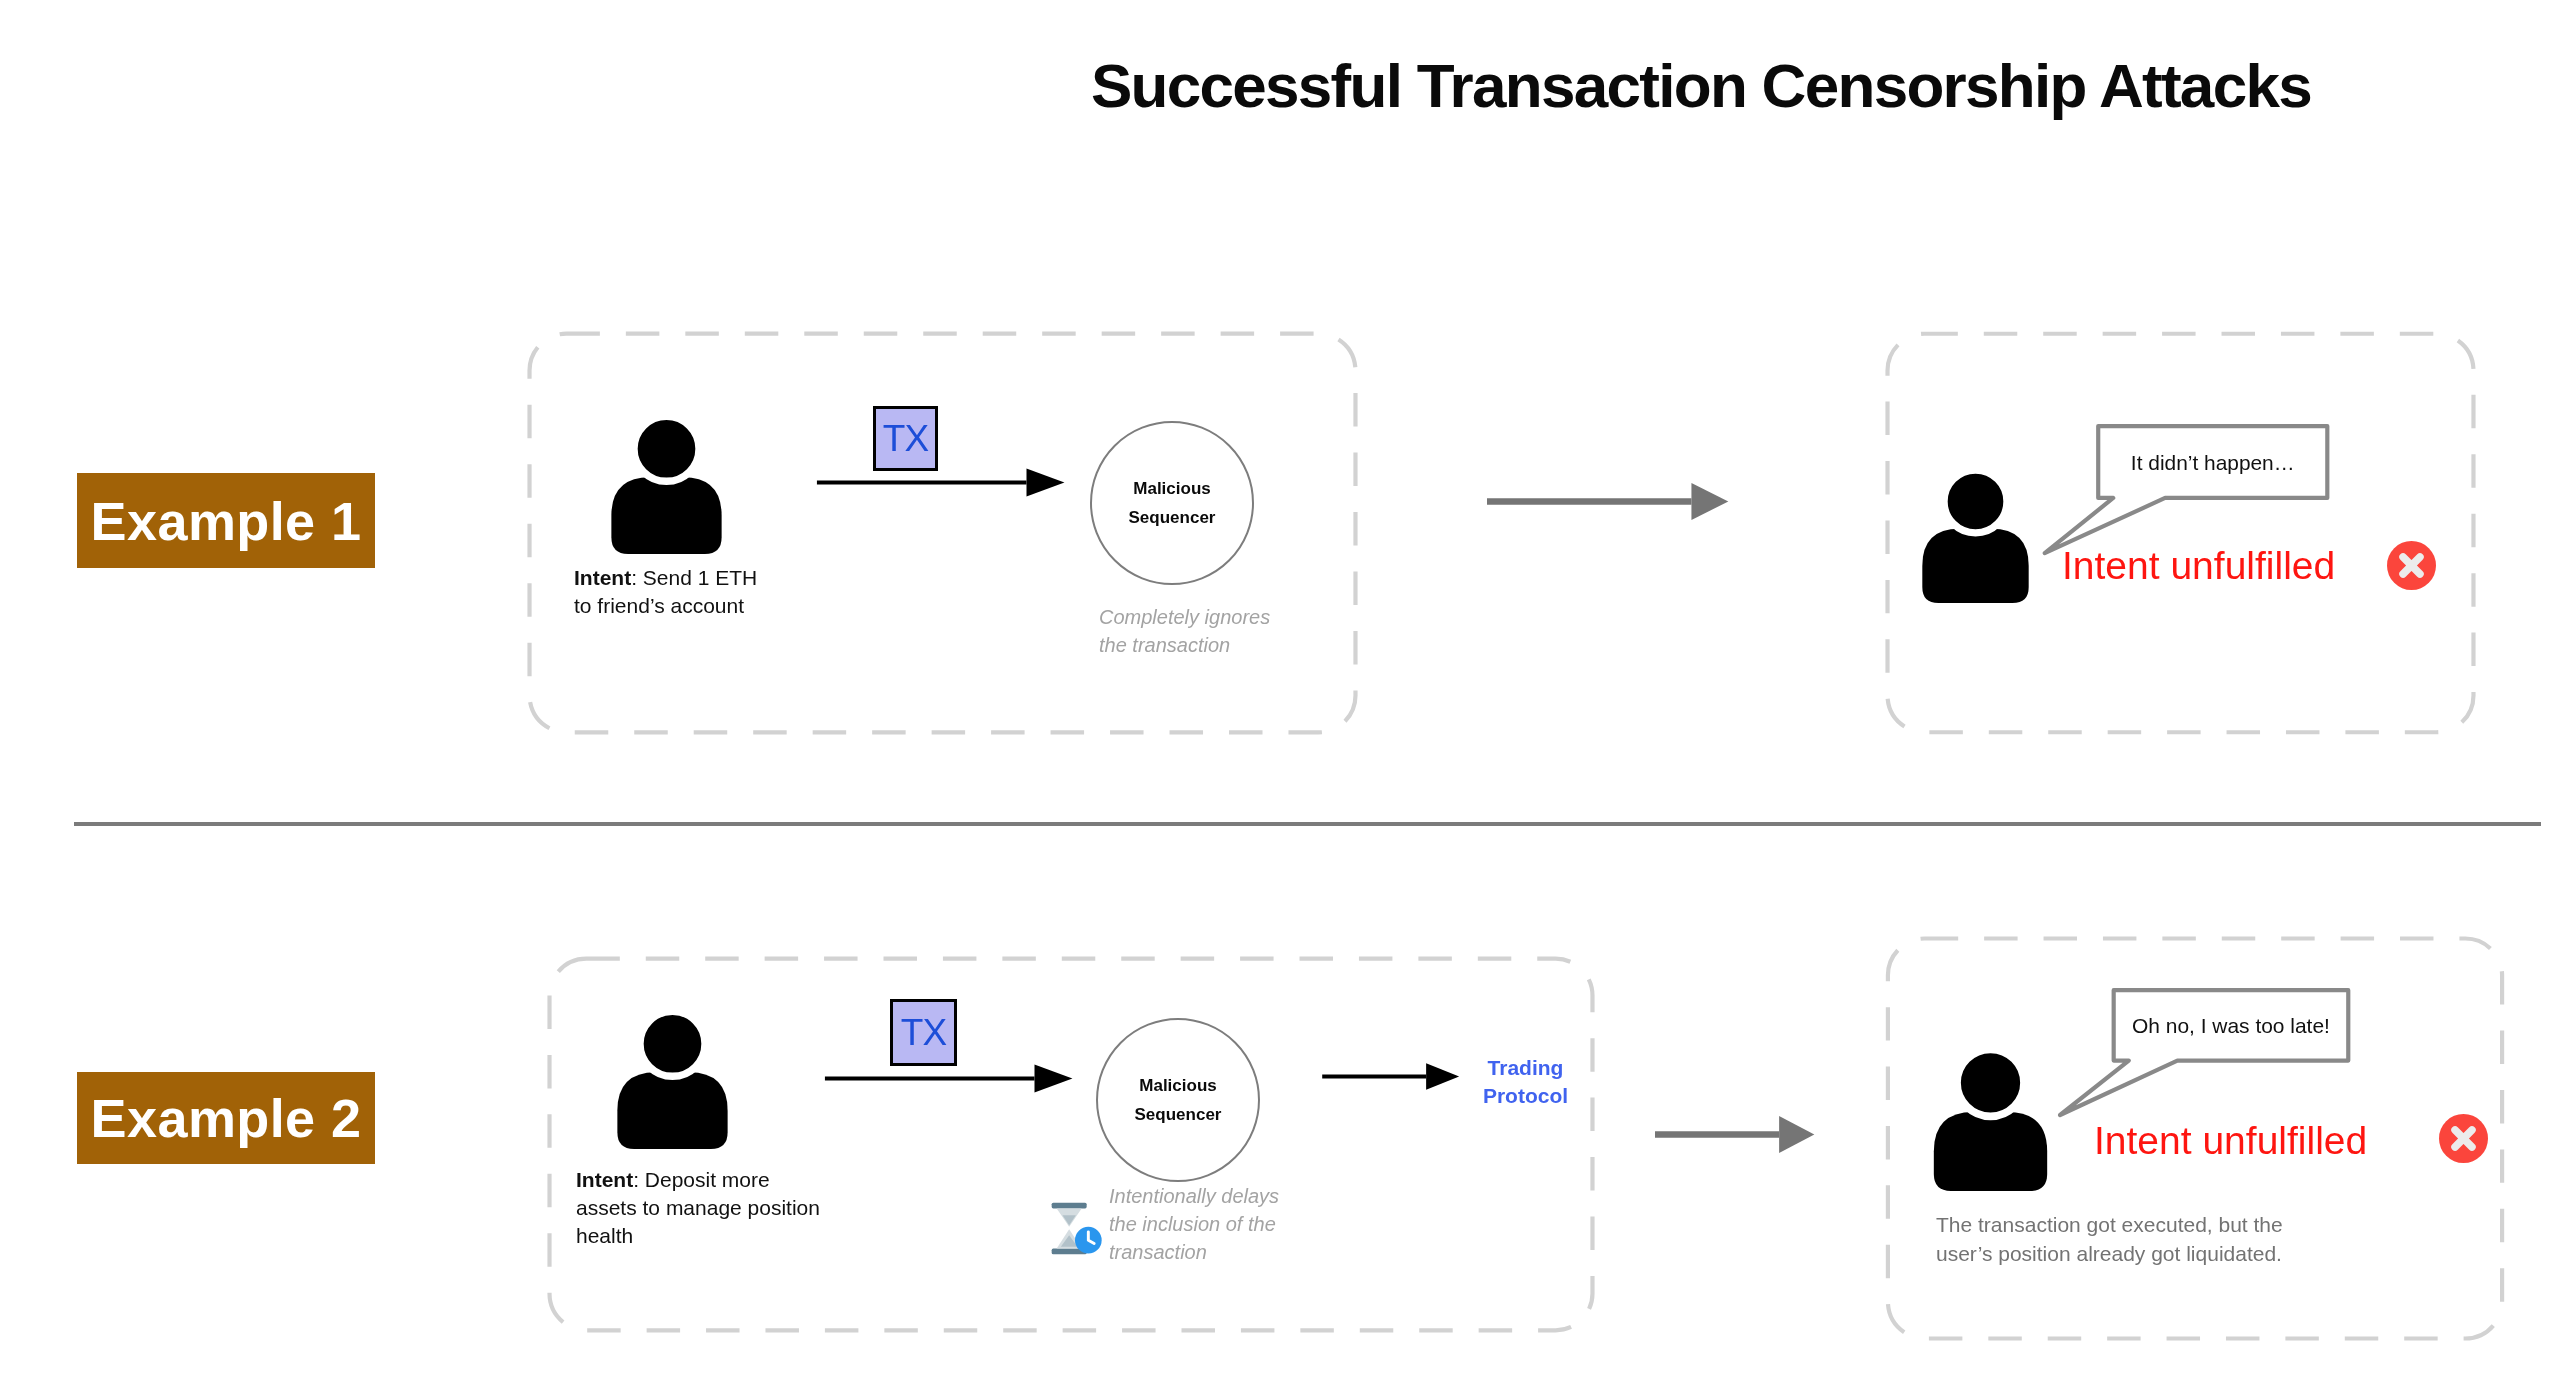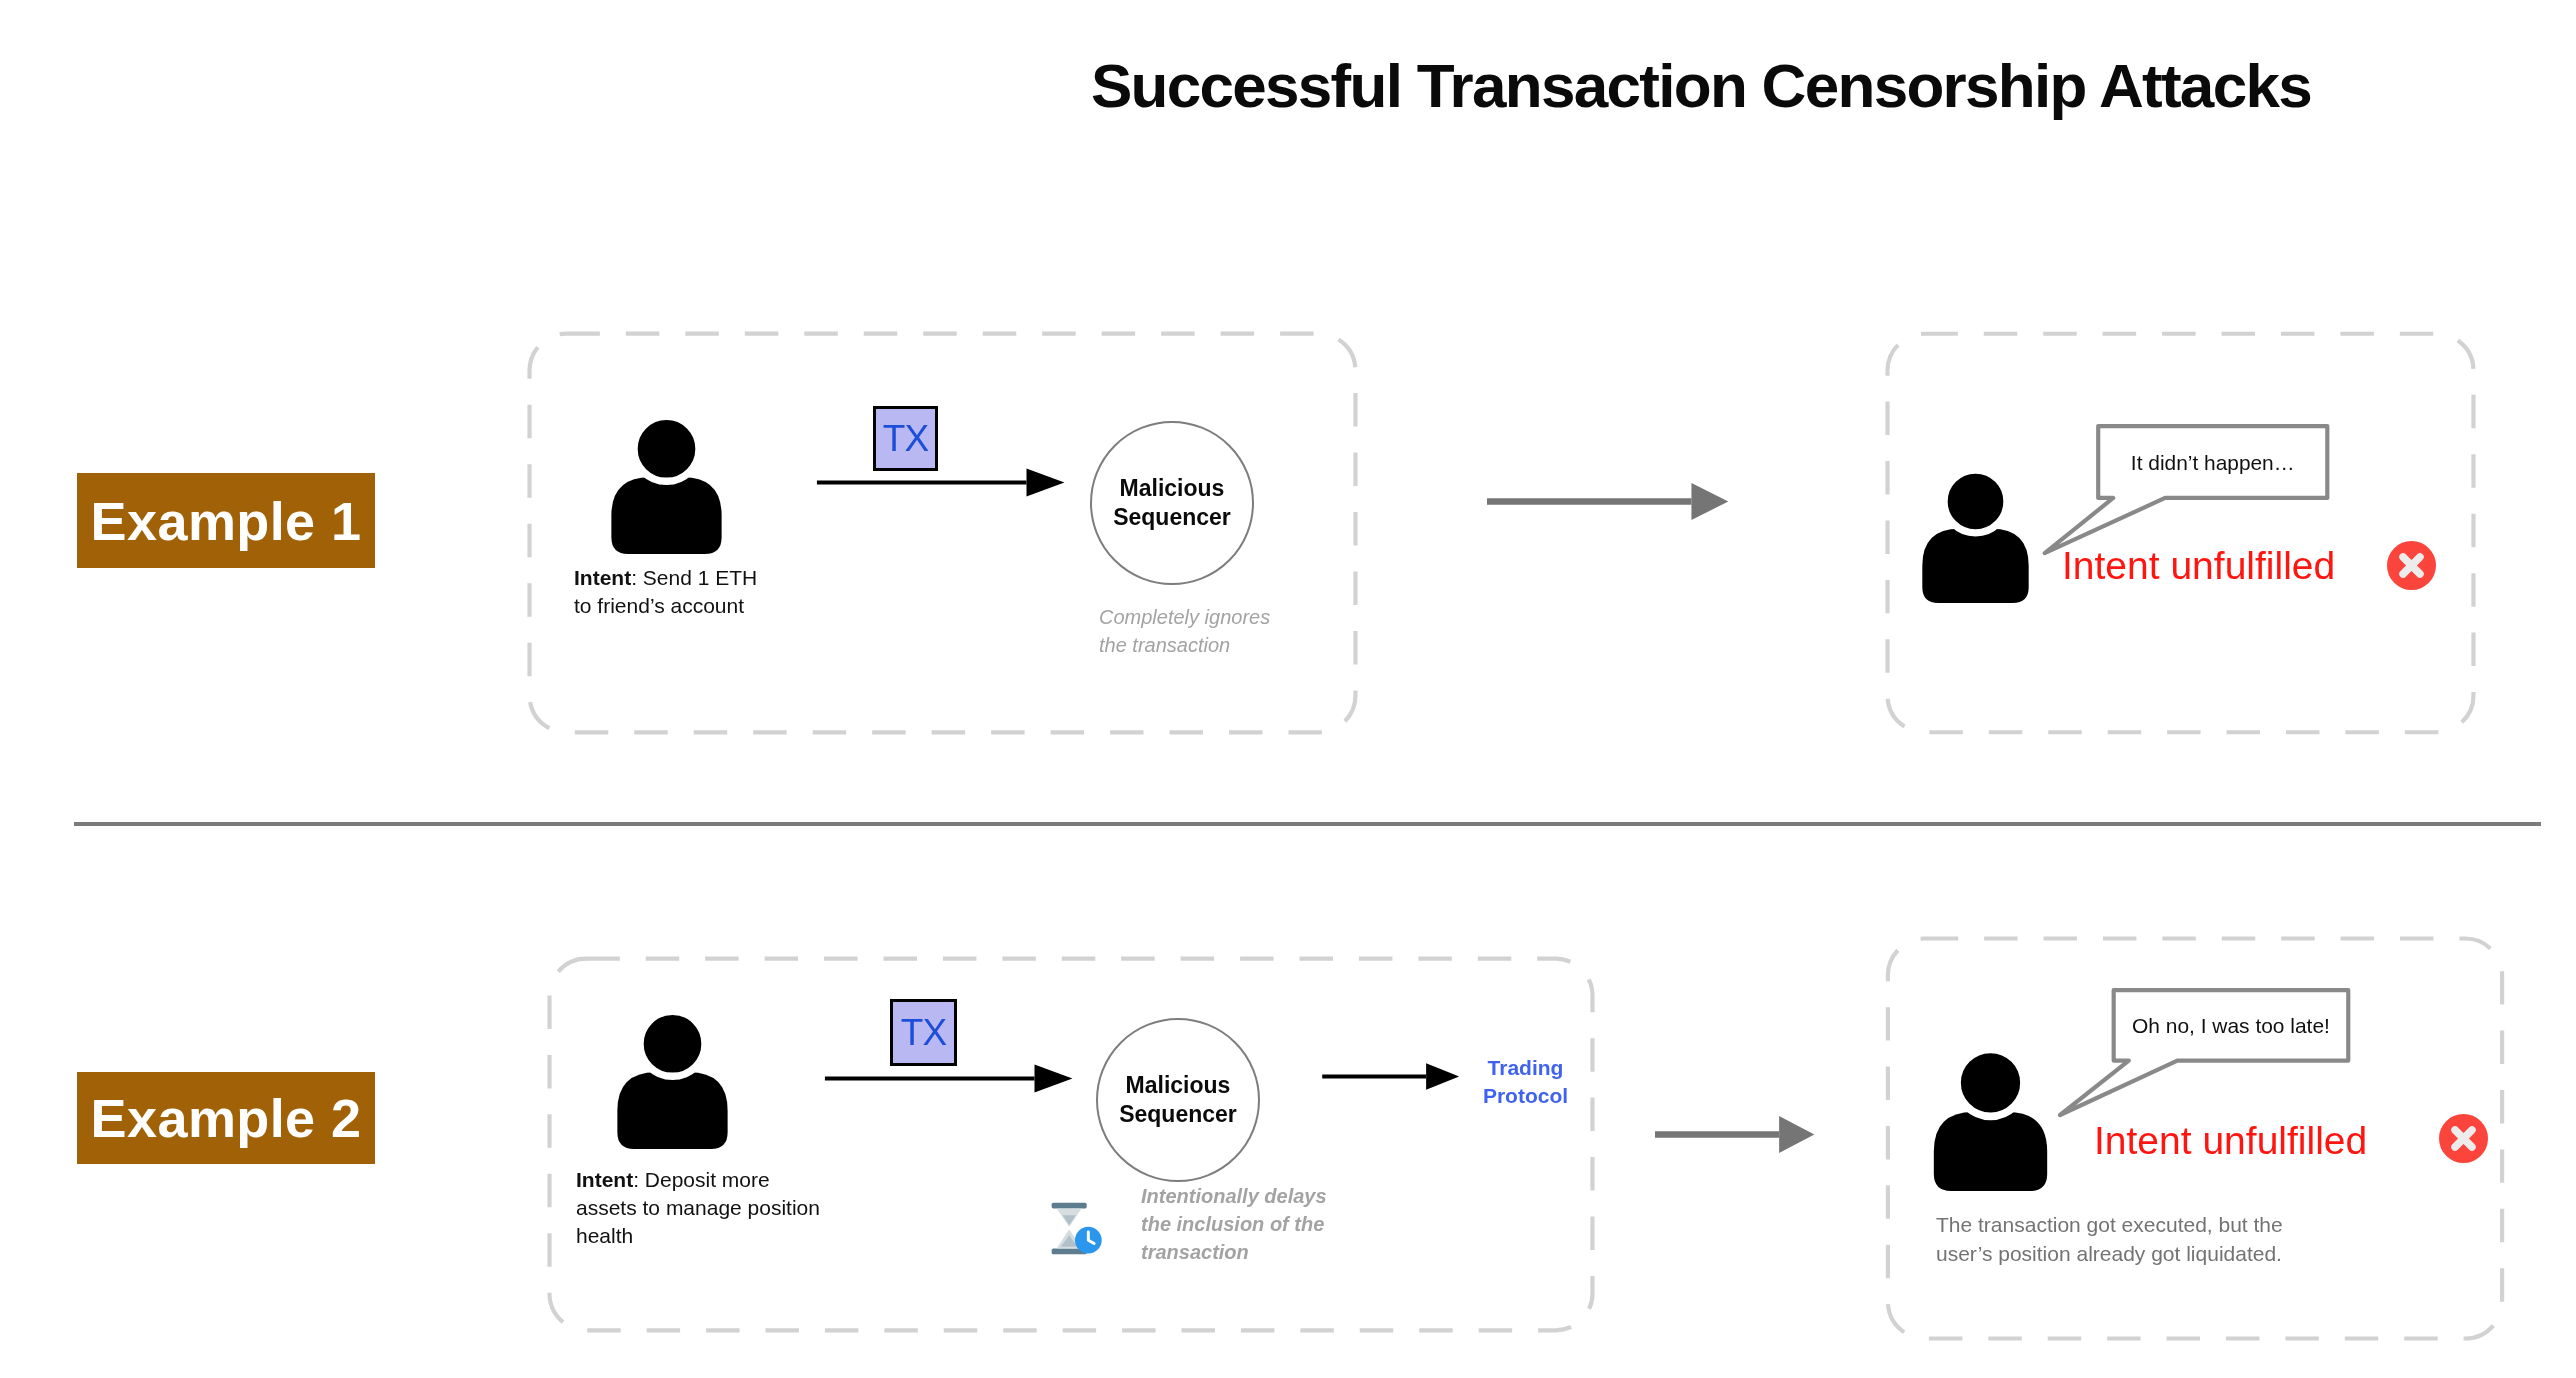--- a/index.html
+++ b/index.html
@@ -22,21 +22,21 @@
   .intent-text{font-size:21px;line-height:28px;color:#111;}
   .intent-text b{font-weight:700;}
   .tx-box{
     background:#b9b8f3;border:3.3px solid #000;box-sizing:border-box;
     display:flex;align-items:center;justify-content:center;
     font-size:37px;color:#1d4ed8;letter-spacing:-0.8px;
   }
   .seq-circle{
     border:2.5px solid #7d7d7d;border-radius:50%;box-sizing:border-box;background:#fff;
     display:flex;flex-direction:column;align-items:center;justify-content:center;
-    font-size:23px;font-weight:700;line-height:29px;text-align:center;color:#0a0a0a;
+    font-size:17px;font-weight:700;line-height:29px;text-align:center;color:#0a0a0a;
   }
   .annotation{font-size:20px;font-style:italic;color:#a3a3a3;line-height:28px;}
   .trading{font-size:21px;font-weight:700;color:#4063ef;line-height:28px;text-align:center;}
   .status-text{font-size:39px;color:#fe1510;white-space:nowrap;}
   .note-text{font-size:21px;line-height:28.5px;color:#737373;}
   .bubble-label{font-size:25px;fill:#111;}
 </style>
 </head>
 <body>
 
@@ -139,21 +139,21 @@
   <rect x="2" y="2" width="42" height="7" rx="2" fill="#5d7d8f"></rect>
   <rect x="2" y="57" width="42" height="7" rx="2" fill="#5d7d8f"></rect>
   <path d="M8 9 H38 L23 31 Z" fill="#d5dde1"></path>
   <path d="M8 57 H38 L23 34 Z" fill="#d5dde1"></path>
   <path d="M15 17 H31 L23 29 Z" fill="#b2c1c9"></path>
   <path d="M13 55 H33 L23 41 Z" fill="#b2c1c9"></path>
   <circle cx="46" cy="47" r="16" fill="#2a96ee"></circle>
   <path d="M46 47 V37 M46 47 L53 51" stroke="#fff" stroke-width="3.5" stroke-linecap="round" fill="none"></path>
 </svg>
 
-<div class="abs annotation" style="left:1141px;top:1182px;font-weight:bold;">
+<div class="abs annotation" style="left:1109px;top:1182px;">
   <div>Intentionally delays</div>
   <div>the inclusion of the</div>
   <div>transaction</div>
 </div>
 
 <svg class="abs" style="left:1321px;top:1060px;" width="141" height="33" viewBox="0 0 168 40">
   <line x1="0" y1="20" x2="126" y2="20" stroke="#000" stroke-width="5"></line>
   <polygon points="126,4 126,36 166,20" fill="#000"></polygon>
 </svg>
 

